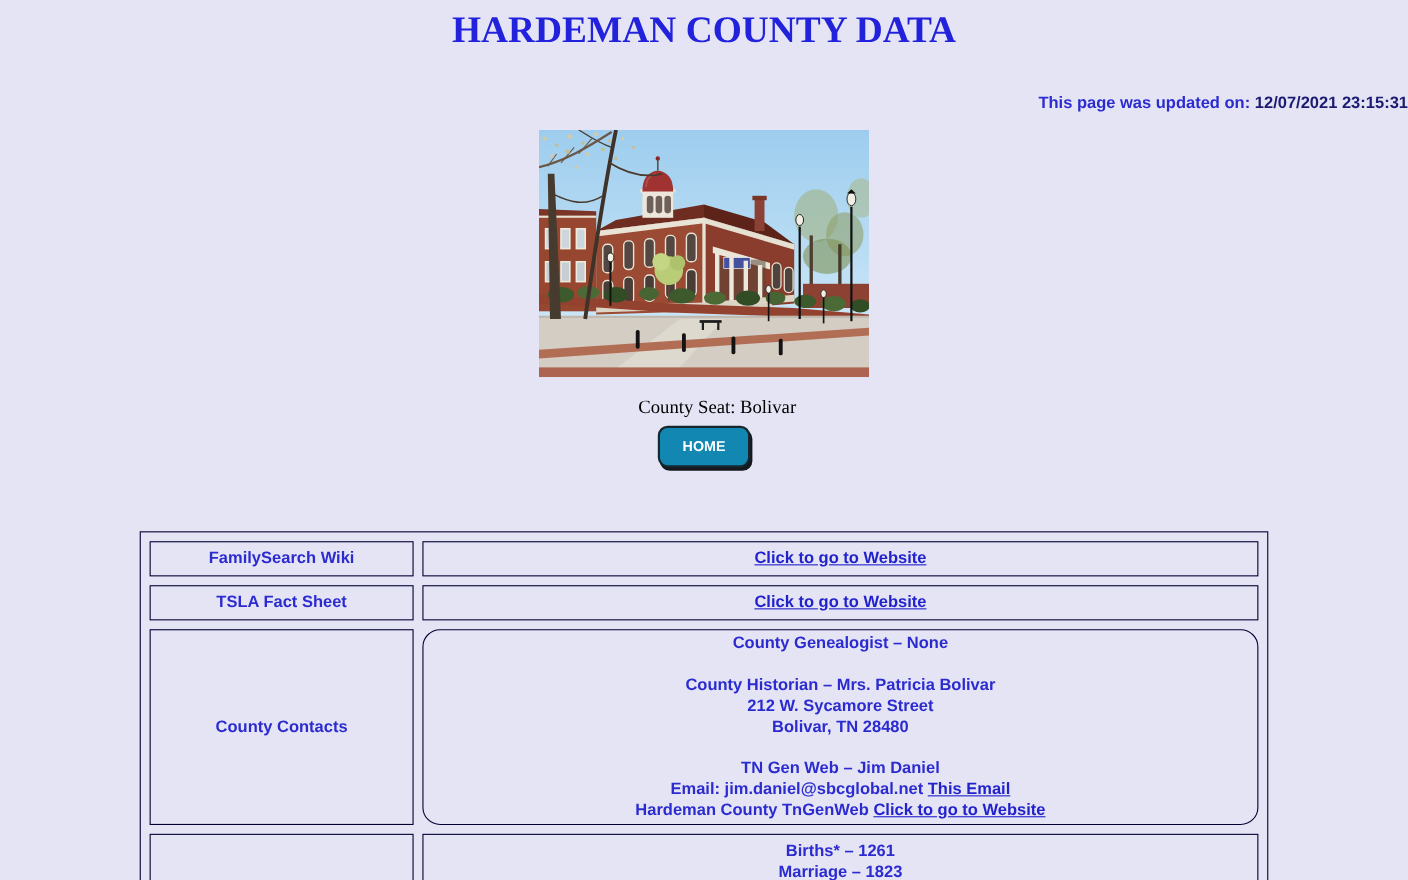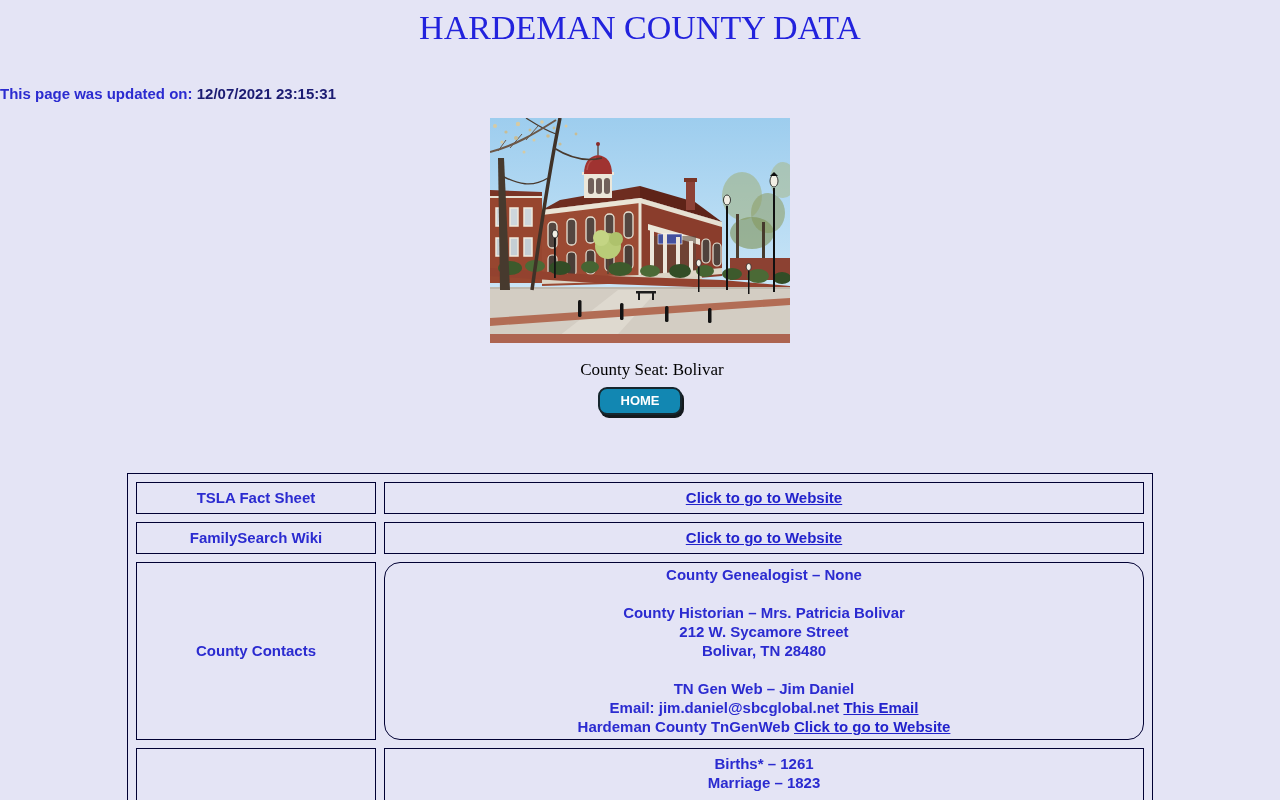--- a/index.html
+++ b/index.html
@@ -10,41 +10,41 @@
   }
   html,body{margin:0;padding:0;}
   body{
     width:1280px;height:800px;overflow:hidden;
     background:var(--page-bg,#e4e4f5);
     font-family:"Liberation Sans",sans-serif;
   }
   .page{width:1280px;height:800px;overflow:hidden;}
   h1.title{
     margin:8px 0 0;text-align:center;
-    font-family:"Liberation Serif",serif;font-weight:normal;
+    font-family:"Liberation Serif",serif;font-weight:bold;
     font-size:34px;line-height:1.2;color:var(--title-blue,#2222dd);
   }
   p.updated{
-    margin:36px 0 0;text-align:left;font-size:15px;line-height:18px;
+    margin:36px 0 0;text-align:right;font-size:15px;line-height:18px;
     font-weight:bold;color:var(--text-blue,#2b2bd0);
   }
   p.updated .datetime{color:var(--datetime-navy,#1b1b72);}
   .photo{
     width:300px;height:225px;margin:15px auto 0;overflow:hidden;
   }
   .photo svg{display:block;}
   .caption{
     margin:17px 0 0;text-align:center;
     font-family:"Liberation Serif",serif;font-size:17px;line-height:20px;
     color:var(--caption-black,#000);
     padding-left:24px;
   }
   .btnrow{margin:7px 0 0;text-align:center;}
   button.home{
-    width:84px;height:28px;
+    width:84px;height:38px;
     background:var(--button-fill,#1287b2);color:var(--button-text,#fff);
     font-family:"Liberation Sans",sans-serif;font-size:13px;font-weight:bold;
     border:2px solid var(--button-border,#16272e);border-radius:9px;
     box-shadow:2px 3px 0 #14191d;cursor:pointer;
   }
   table.data{
     width:1026px;margin:58px auto 0;
     border-collapse:separate;border-spacing:8px;
     border:1px solid var(--table-border,#000033);
   }
@@ -220,27 +220,27 @@
 
   <div class="caption">County Seat: Bolivar</div>
 
   <div class="btnrow">
     <button class="home">HOME</button>
   </div>
 
   <table class="data">
     <tbody>
         <tr class="simple">
-      <td class="col-label">TSLA Fact Sheet</td>
+      <td class="col-label">FamilySearch Wiki</td>
       <td class="col-value">
         <a class="tlink" href="#">Click to go to Website</a>
       </td>
     </tr>
     <tr class="simple">
-      <td class="col-label">FamilySearch Wiki</td>
+      <td class="col-label">TSLA Fact Sheet</td>
       <td class="col-value">
         <a class="tlink" href="#">Click to go to Website</a>
       </td>
     </tr>
     <tr>
       <td class="col-label">County Contacts</td>
       <td class="col-value contacts-cell">
         <div class="cline">County Genealogist – None</div>
         <div class="cline blank"></div>
         <div class="cline">County Historian – Mrs. Patricia Bolivar</div>

